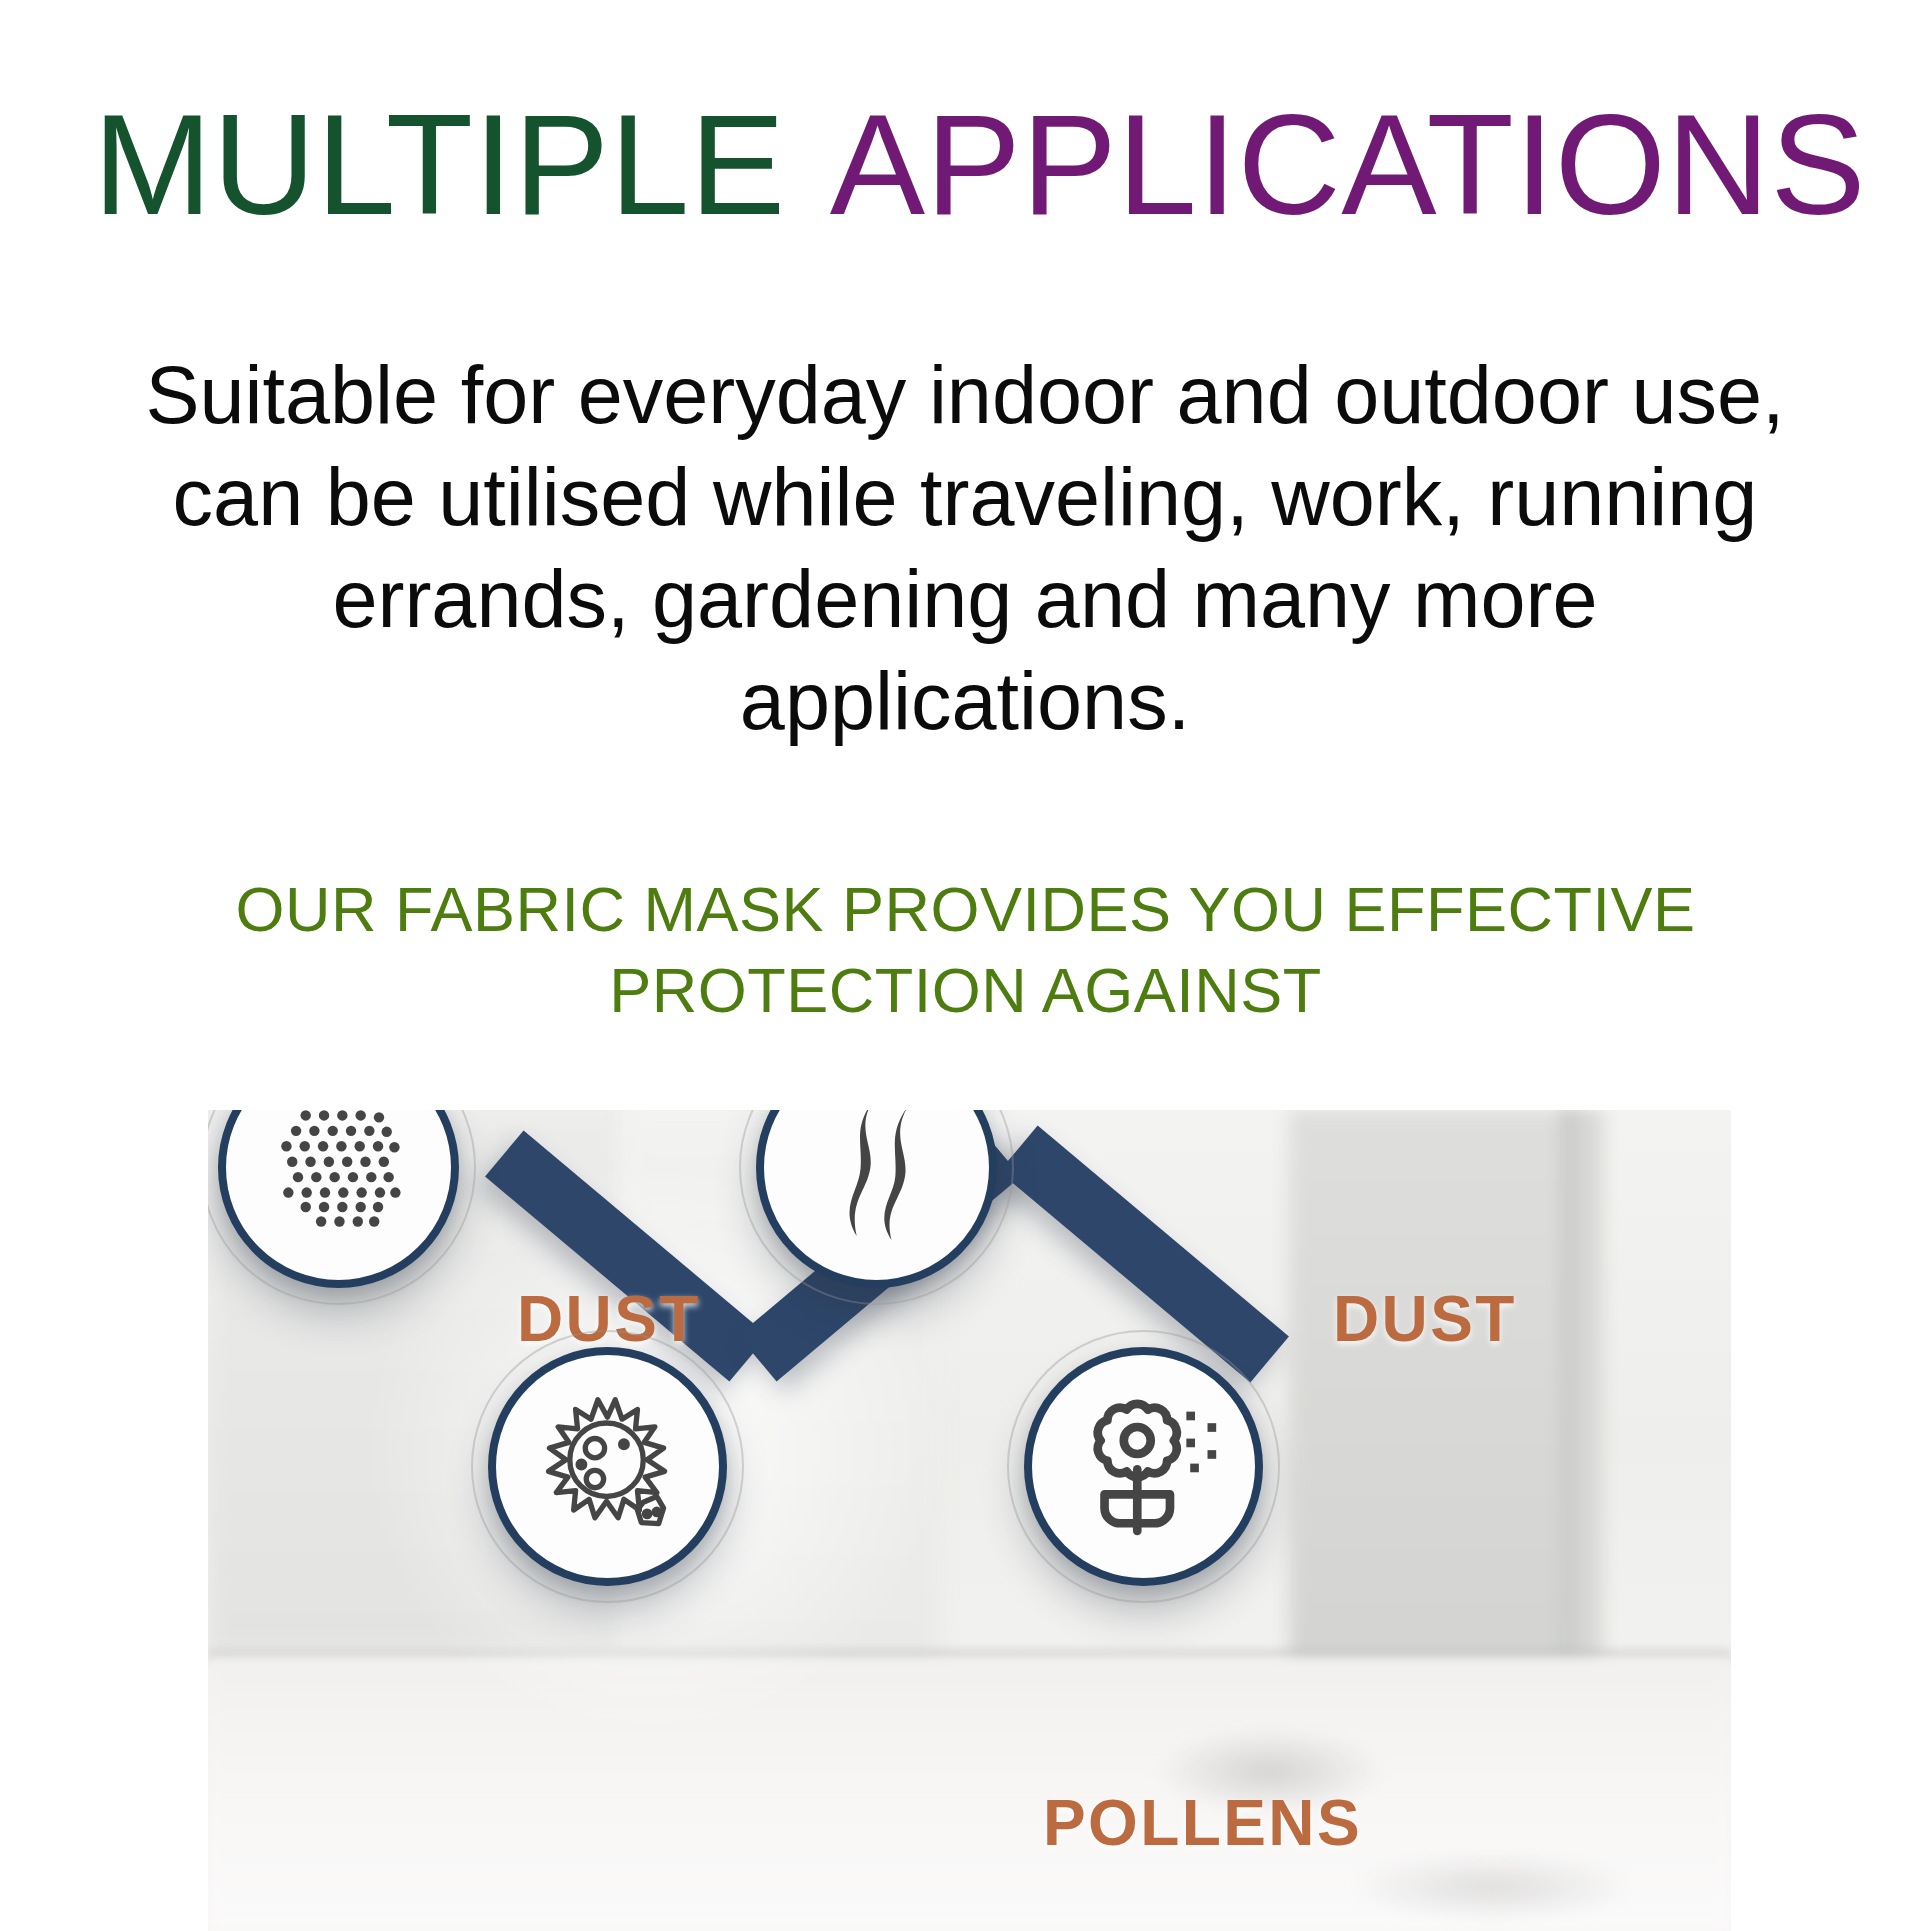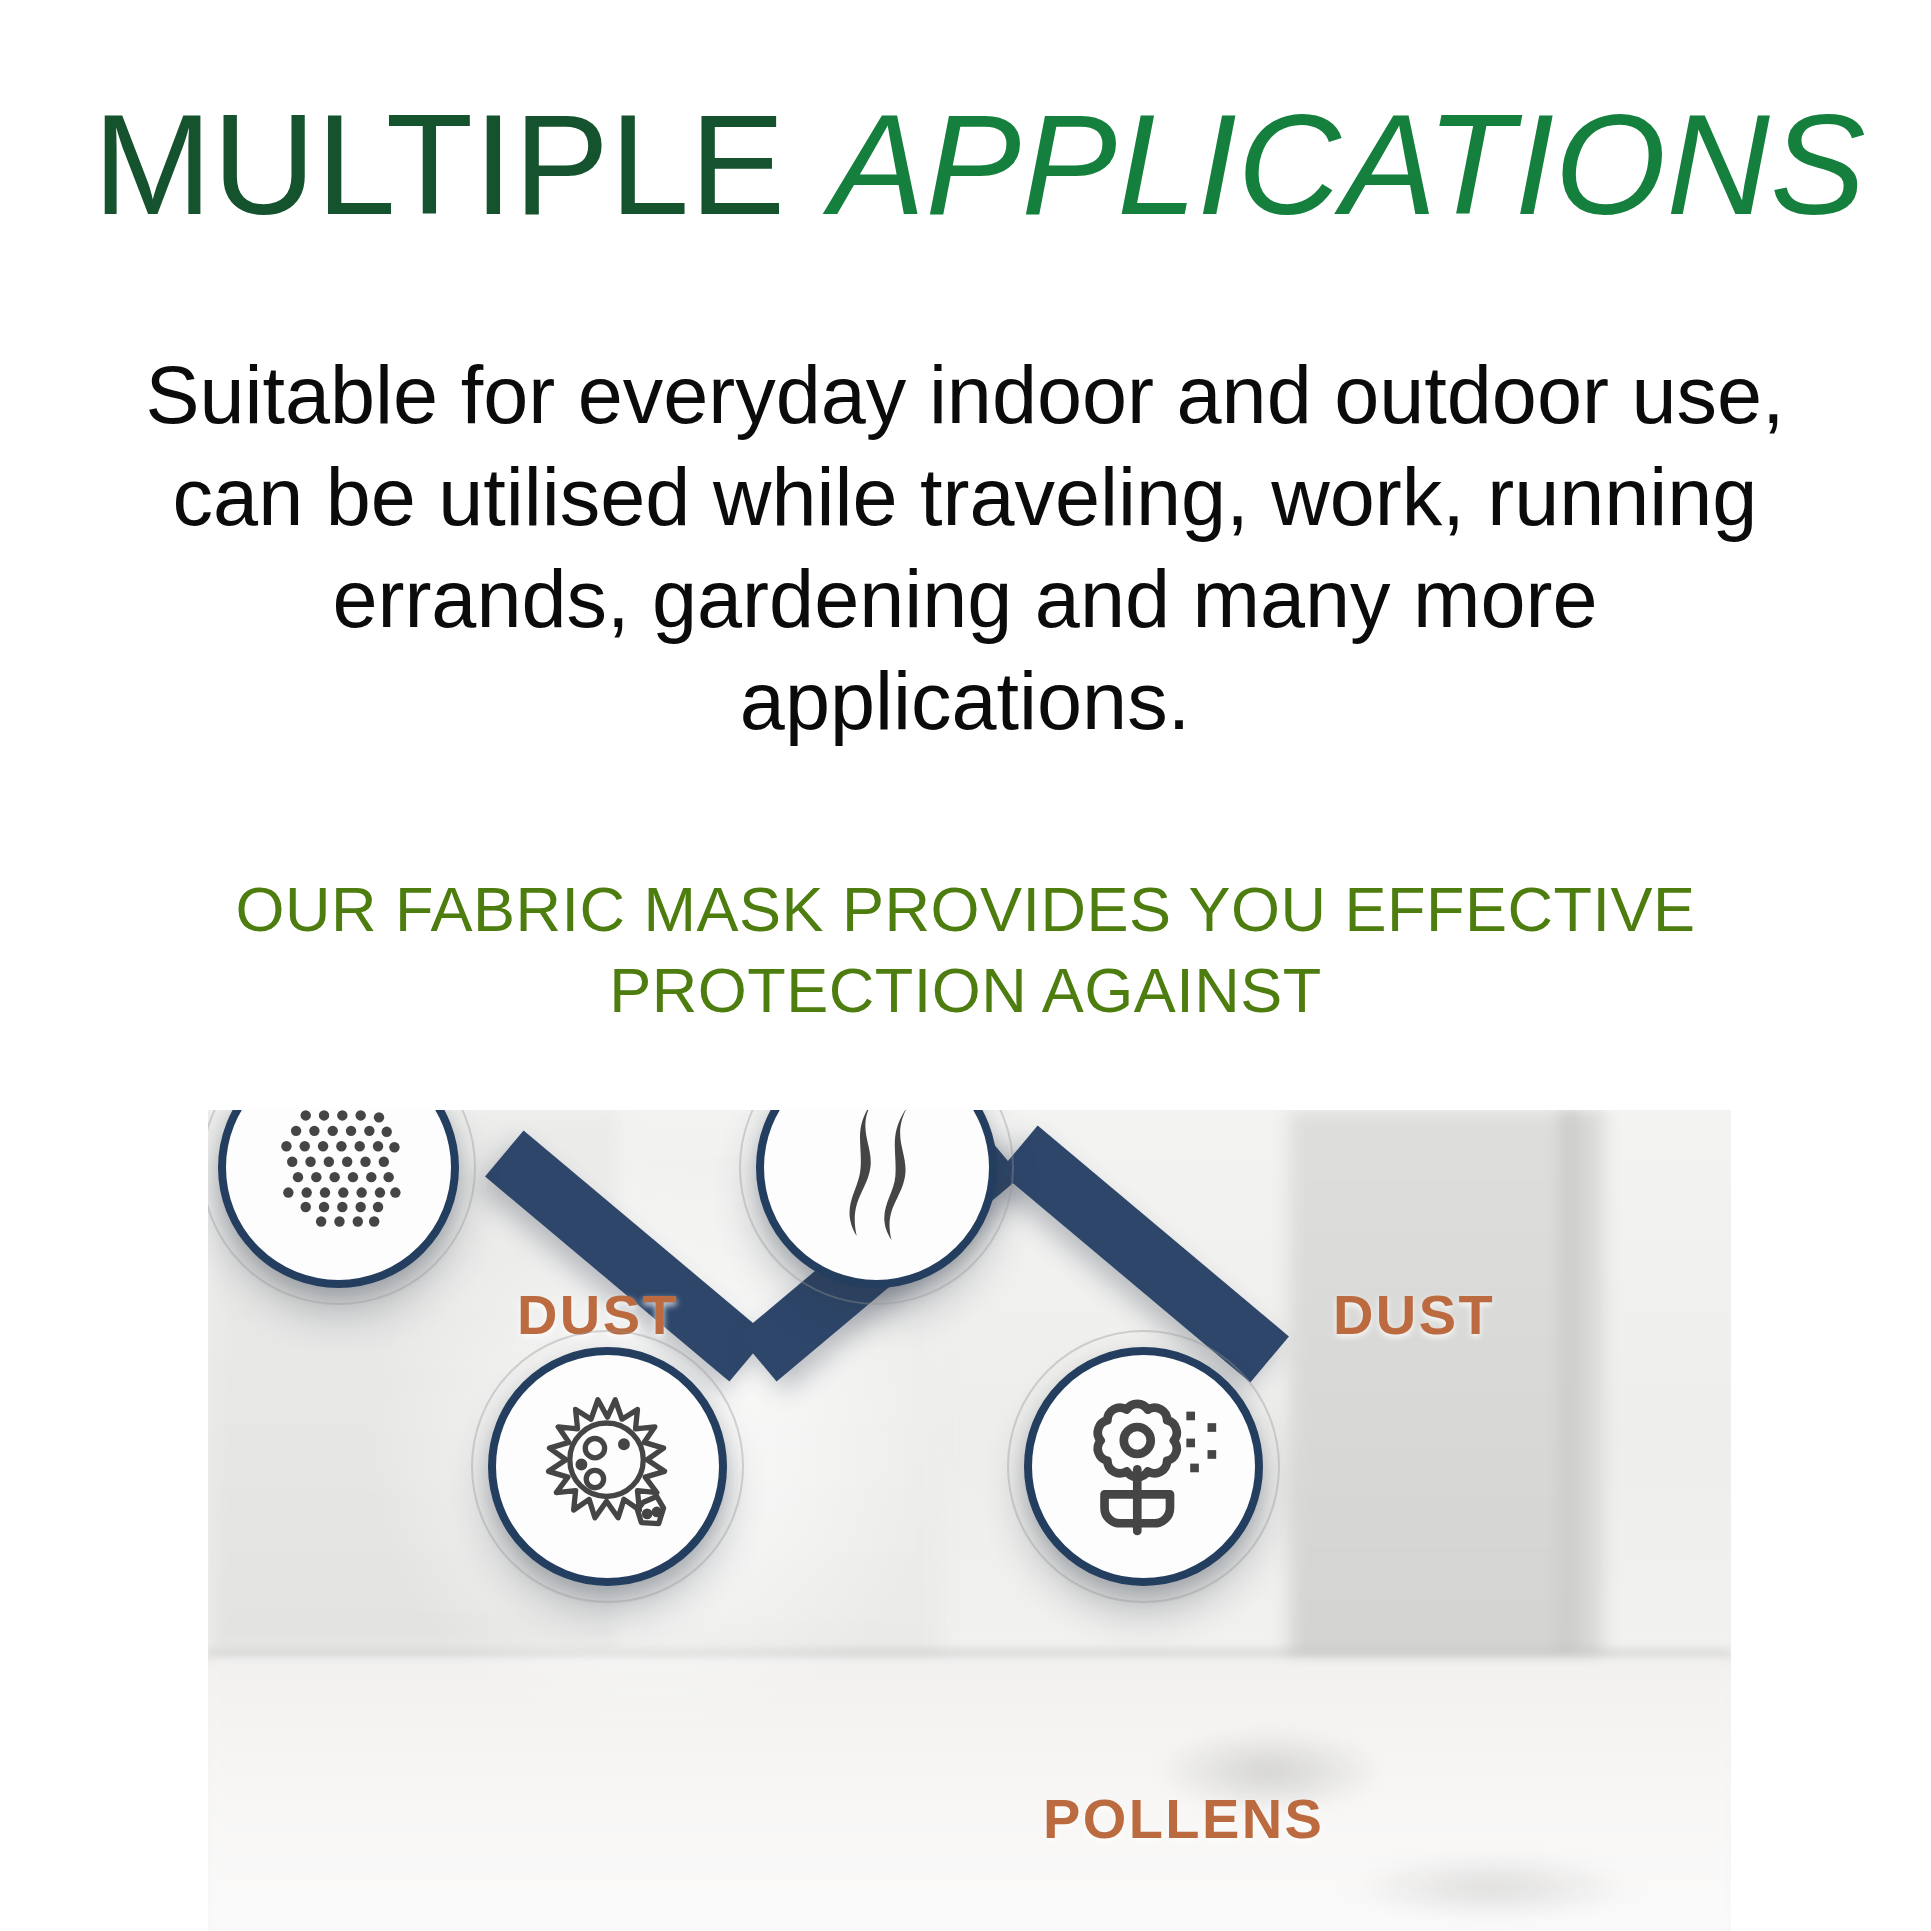--- a/index.html
+++ b/index.html
@@ -27,21 +27,21 @@
     width: 1931px;
     text-align: center;
     font-size: 143px;
     line-height: 1.0;
     font-weight: 300;
     letter-spacing: 0.5px;
     white-space: nowrap;
   }
   .heading .word-a { color: #14532d; margin-left: 28px; }
   .heading .gap { display: inline-block; width: 44px; }
-  .heading .word-b { color: #15803d; font-style: italic; }
+  .heading .word-b { color: #701a75; }
 
   
   .body-copy {
     position: absolute;
     top: 344px;
     left: 104px;
     width: 1722px;
     text-align: center;
     font-size: 81px;
     line-height: 1.26;
@@ -148,21 +148,21 @@
     left: -25px; top: -25px; right: -25px; bottom: -25px;
     border-radius: 50%;
     border: 2.9px solid rgba(150,150,150,.38);
     pointer-events: none;
   }
   .node svg { display: block; }
 
   
   .node-label {
     position: absolute;
-    font-size: 56px;
+    font-size: 64px;
     font-weight: 600;
     letter-spacing: 2.4px;
     color: #BB6B3F;
     white-space: nowrap;
     text-shadow: 0 2.9px 6.8px rgba(255,255,255,.85);
   }
 
   
   .dustdot { fill: #454545; }
 </style>

